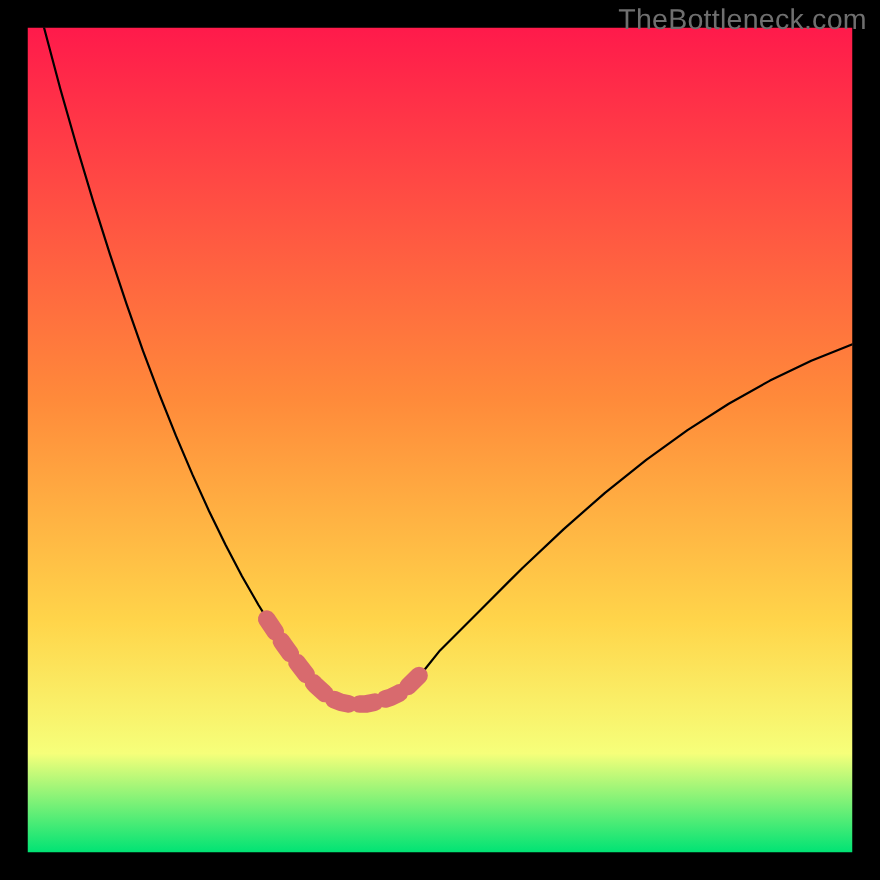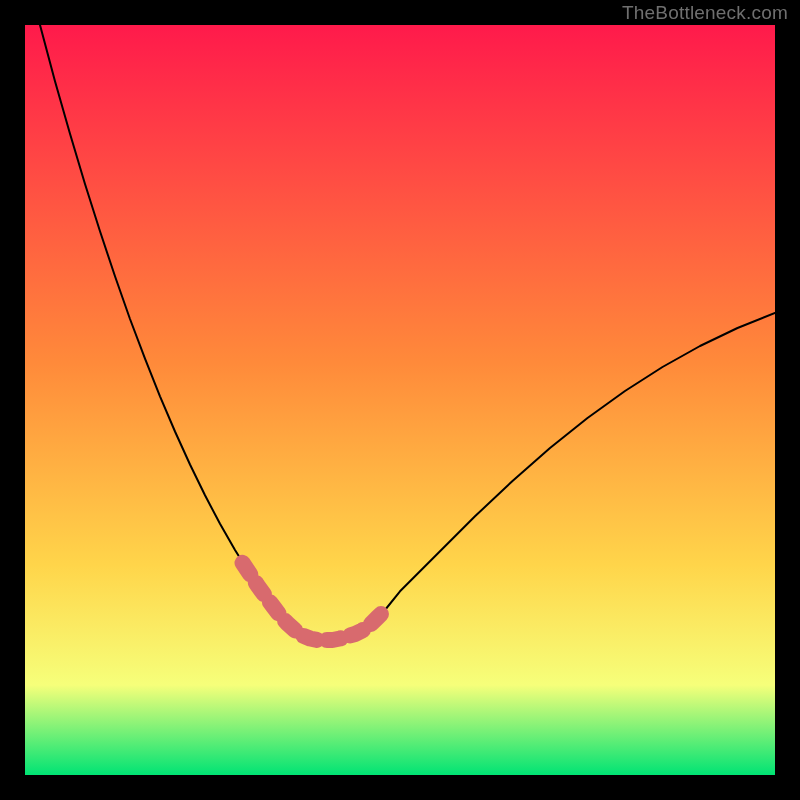--- a/index.html
+++ b/index.html
@@ -21,21 +21,21 @@
     left: 25px;
     top: 25px;
     width: 750px;
     height: 750px;
   }
   .watermark {
     position: absolute;
     top: 2px;
     right: 12px;
     color: #6f6f6f;
-    font-size: 19px;
+    font-size: 26px;
     font-weight: 500;
     letter-spacing: 0.2px;
     user-select: none;
   }
 </style>
 </head>
 <body>
 
 <div class="frame">
   <svg class="plot" viewBox="0 0 750 750" preserveAspectRatio="none">

